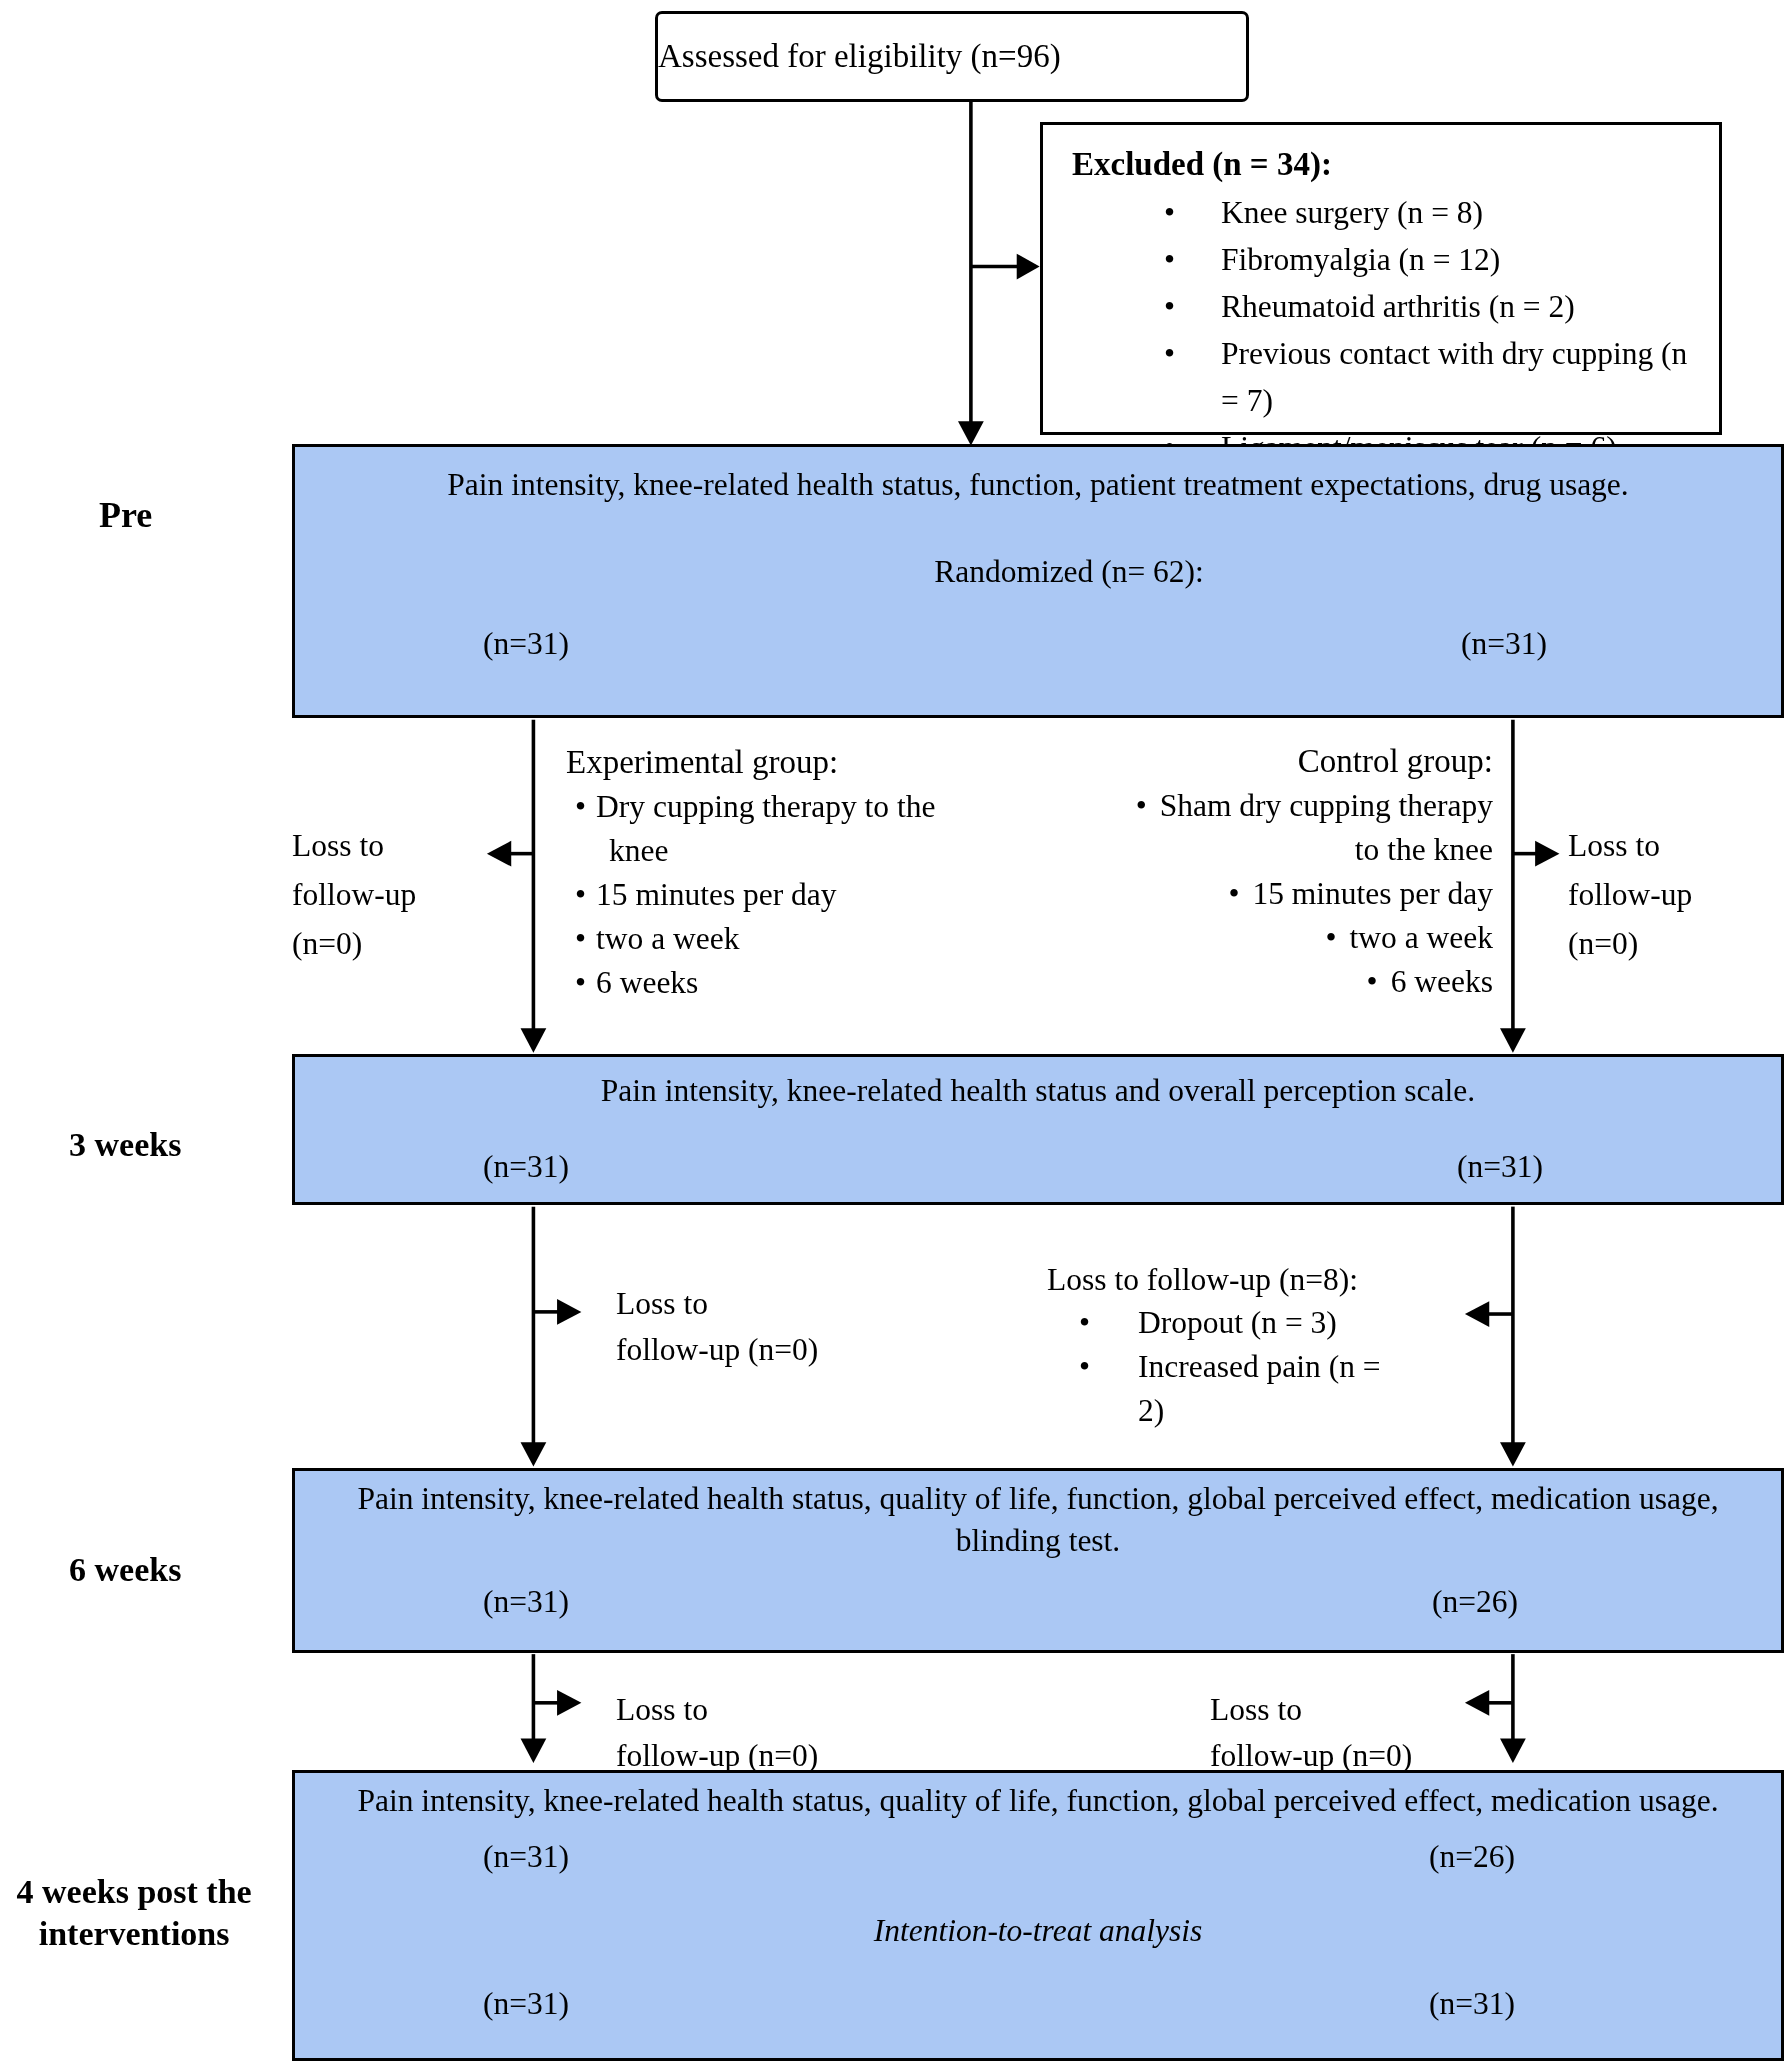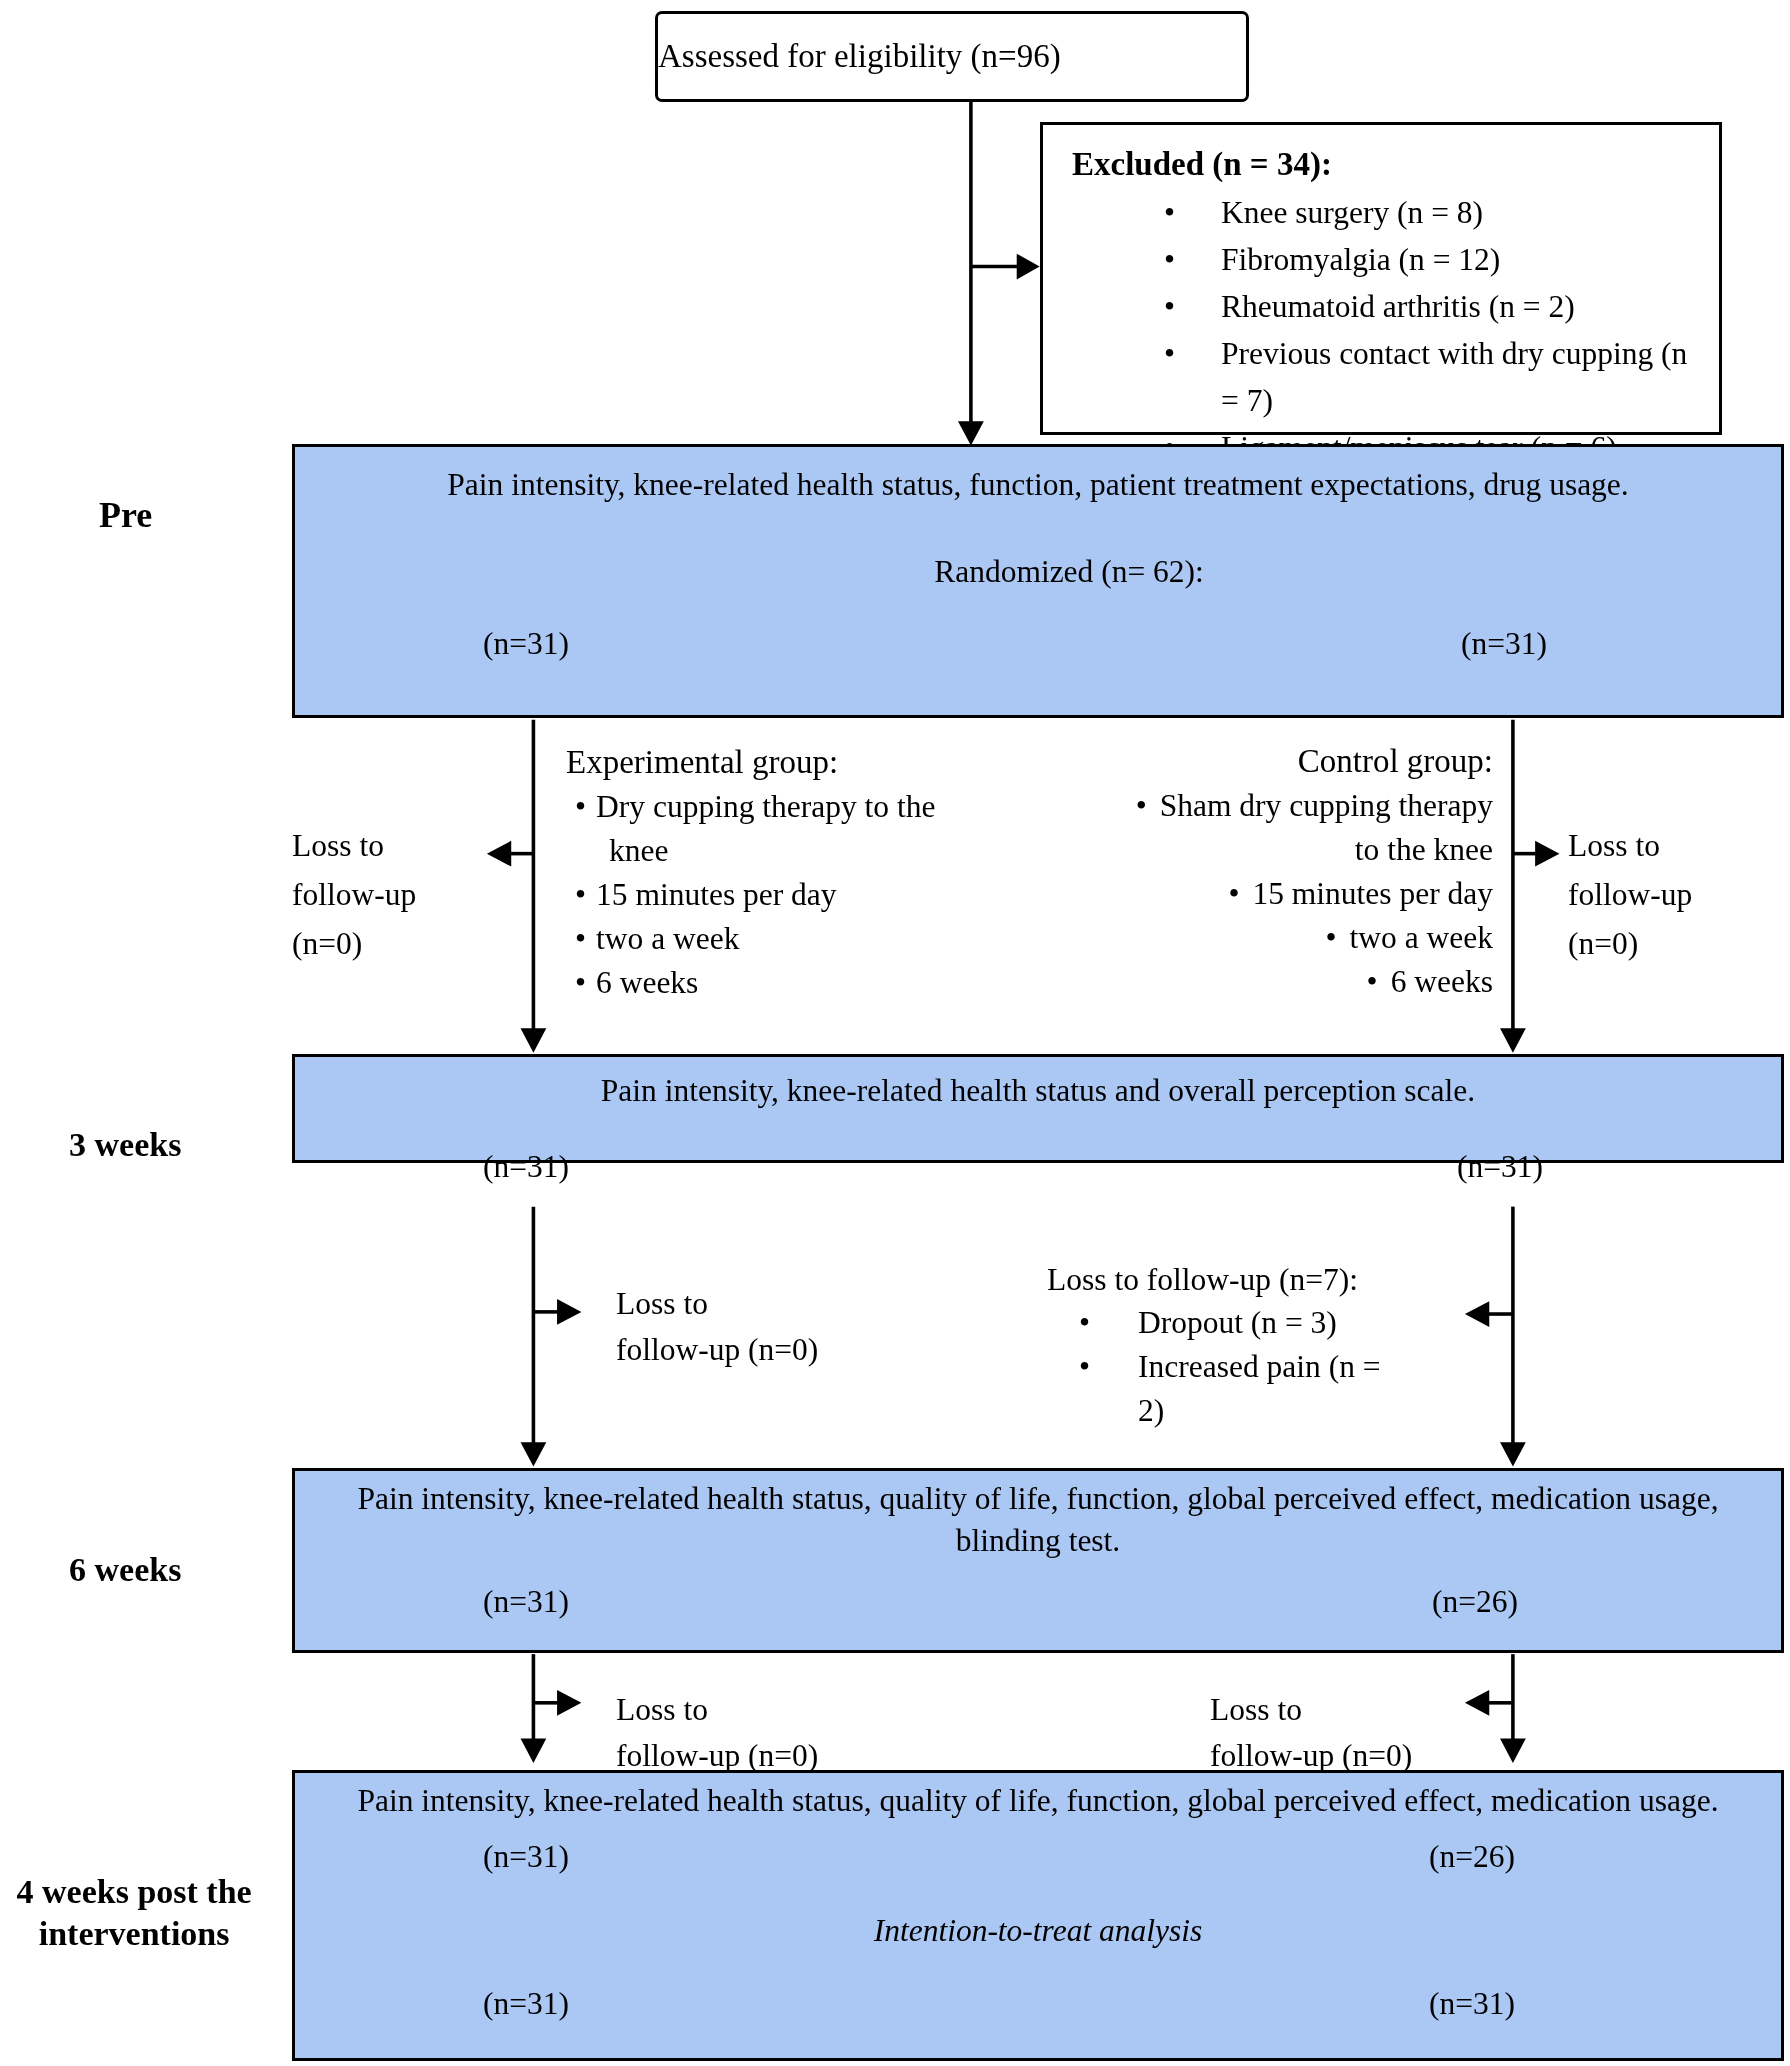--- a/index.html
+++ b/index.html
@@ -43,21 +43,21 @@
     left:292px;width:1492px;
     background:#abc8f4;
     border:3.6px solid #000;
     box-sizing:border-box;
     font-size:31.5px;
   }
   .bb-center{position:absolute;left:0;width:100%;text-align:center;}
   .bb-abs{position:absolute;white-space:nowrap;}
 
   .pre-box{top:444px;height:274px;}
-  .wk3-box{top:1054px;height:109px;}
+  .wk3-box{top:1054px;height:151px;}
   .wk6-box{top:1468px;height:185px;}
   .final-box{top:1770px;height:291px;}
 
   
   .stage-label{position:absolute;font-weight:bold;font-size:34px;line-height:42px;}
   .pre-label{left:99px;top:494px;font-size:36px;}
   .wk3-label{left:69px;top:1124px;}
   .wk6-label{left:69px;top:1549px;}
   .final-label{left:3.6px;top:1871px;width:261px;text-align:center;}
 
@@ -243,21 +243,21 @@
     <div class="bb-center wk3-l1">Pain intensity, knee-related health status and overall perception scale.</div>
     <div class="bb-abs wk3-nl">(n=31)</div>
     <div class="bb-abs wk3-nr">(n=31)</div>
   </div>
 
   <div class="loss-block loss-2line loss-mid-left">
     <div>Loss to</div>
     <div>follow-up (n=0)</div>
   </div>
   <div class="abs loss-mid-right">
-    <div class="lmr-title">Loss to follow-up (n=7):</div>
+    <div class="lmr-title">Loss to follow-up (n=8):</div>
     <div class="lmr-item"><span class="dot">•</span><span>Dropout (n = 3)</span></div>
     <div class="lmr-item"><span class="dot">•</span><span>Increased pain (n = 2)</span></div>
   </div>
 
   <div class="blue-box wk6-box" style="background: rgb(171, 200, 244);">
     <div class="bb-center wk6-l1">Pain intensity, knee-related health status, quality of life, function, global perceived effect, medication usage,</div>
     <div class="bb-center wk6-l2">blinding test.</div>
     <div class="bb-abs wk6-nl">(n=31)</div>
     <div class="bb-abs wk6-nr">(n=26)</div>
   </div>

